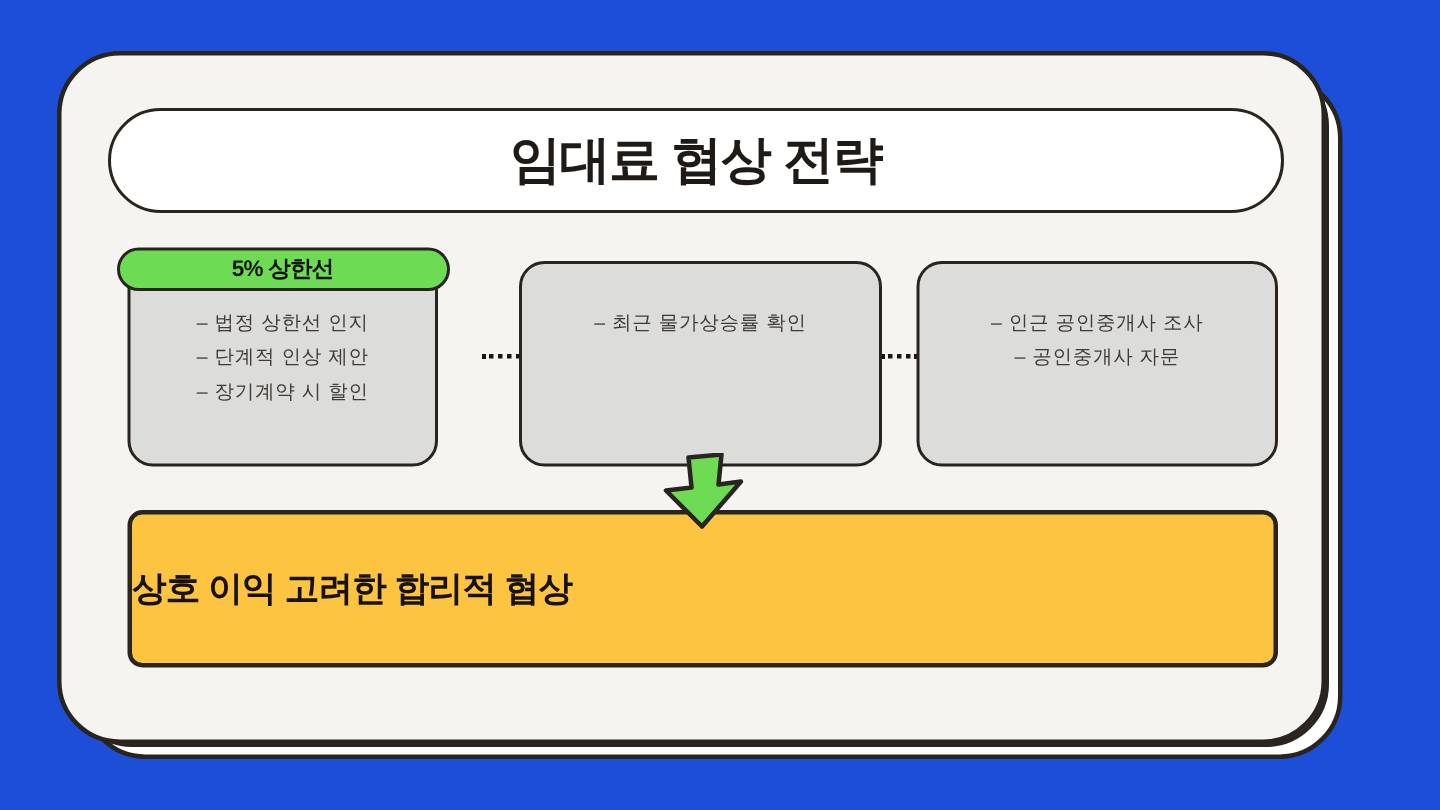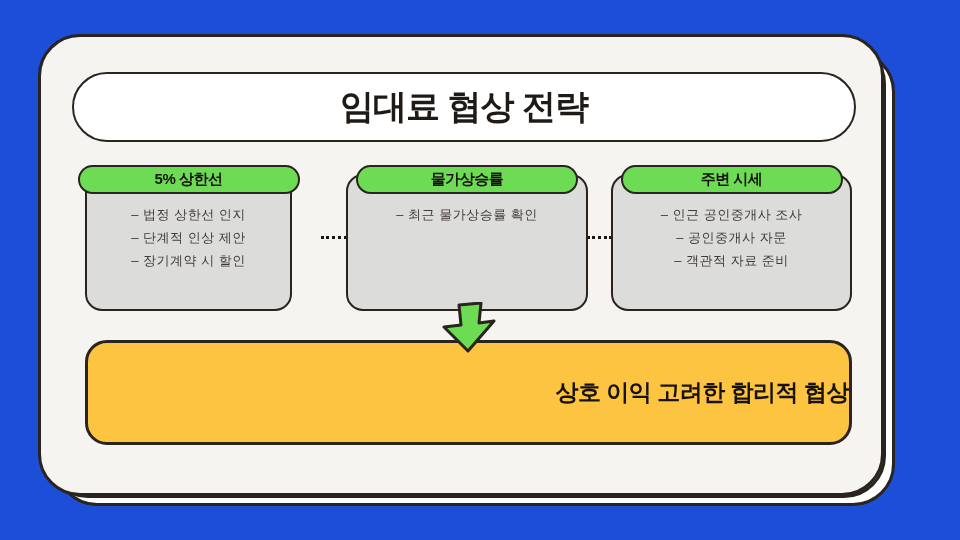--- a/index.html
+++ b/index.html
@@ -51,22 +51,22 @@
     white-space:nowrap;
   }
   .connector{
     position:absolute;height:0;border-top:3px dotted #1a1512;z-index:0;
   }
   .connector-1{left:280px;top:199px;width:26px;}
   .connector-2{left:546px;top:199px;width:25px;}
   .arrow-wrap{position:absolute;left:397px;top:265px;width:62px;height:52px;z-index:3;}
   .conclusion{
     position:absolute;left:44px;top:303px;width:767px;height:105px;
-    background:#fcc440;border:3px solid #2a241f;border-radius:22px;
-    display:flex;align-items:center;justify-content:flex-end;box-sizing:border-box;
+    background:#fcc440;border:3px solid #2a241f;border-radius:10px;
+    display:flex;align-items:center;justify-content:flex-start;box-sizing:border-box;
   }
   .conclusion-text{font-size:23px;font-weight:800;color:#17120f;letter-spacing:-0.5px;}
 </style>
 </head>
 <body>
 
 <div class="stage">
 
   <div class="card-layer layer-2"></div>
   <div class="card-layer layer-1"></div>
@@ -86,36 +86,29 @@
           <span class="header-text">5% 상한선</span>
         </div>
         <div class="gray-box">
           <div class="bullet">– 법정 상한선 인지</div>
           <div class="bullet">– 단계적 인상 제안</div>
           <div class="bullet">– 장기계약 시 할인</div>
         </div>
       </div>
 
       <div class="col col-2">
-        <div class="header-pill">
-          <span class="header-text">물가상승률</span>
-        </div>
         <div class="gray-box">
           <div class="bullet">– 최근 물가상승률 확인</div>
         </div>
       </div>
 
       <div class="col col-3">
-        <div class="header-pill">
-          <span class="header-text">주변 시세</span>
-        </div>
         <div class="gray-box">
           <div class="bullet">– 인근 공인중개사 조사</div>
           <div class="bullet">– 공인중개사 자문</div>
-          <div class="bullet">– 객관적 자료 준비</div>
         </div>
       </div>
 
       <div class="arrow-wrap">
         <svg width="62" height="52" viewBox="0 0 62 52" xmlns="http://www.w3.org/2000/svg">
           <polygon points="21,3 43,1 41,21 56,19 30,49 6,25 23,23" fill="#6edb55" stroke="#2a241f" stroke-width="3" stroke-linejoin="round"></polygon>
         </svg>
       </div>
 
       <div class="conclusion">

